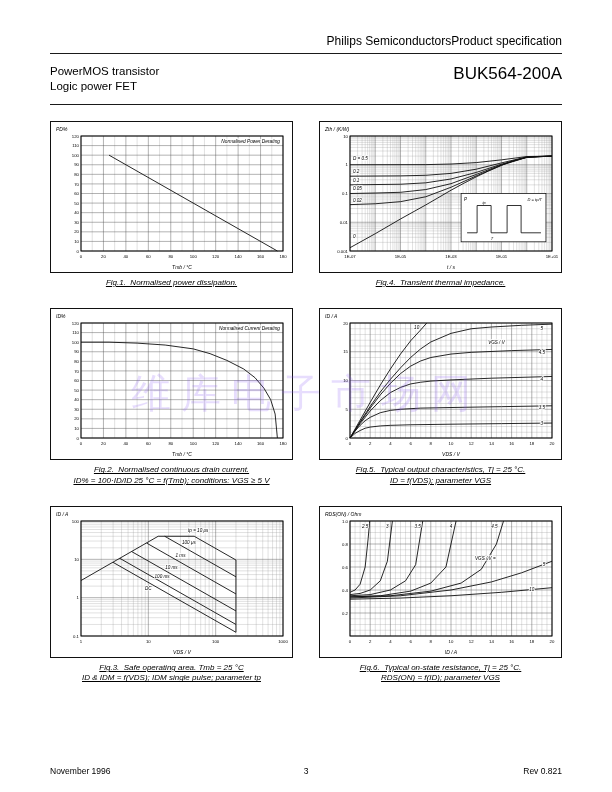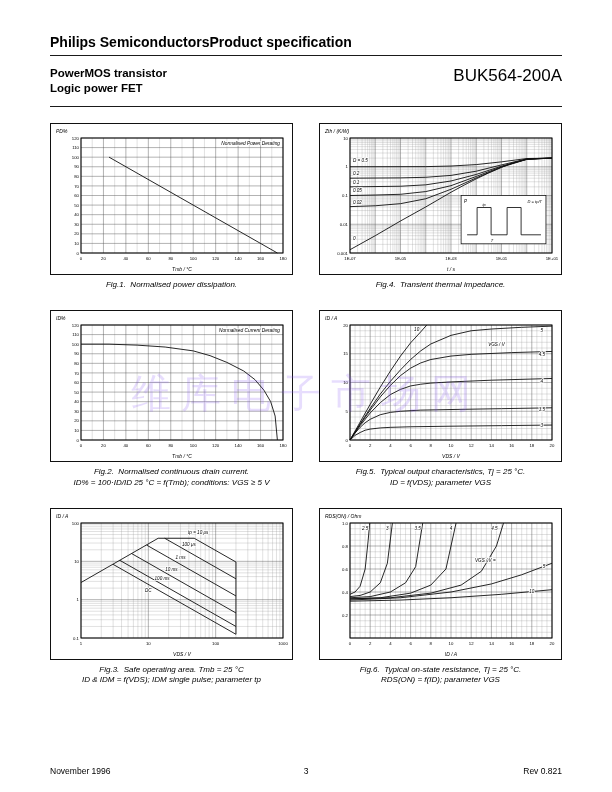--- a/index.html
+++ b/index.html
@@ -1,32 +1,32 @@
 <!DOCTYPE html>
 <html><head>
 <meta charset="utf-8">
 <style>
   * { margin:0; padding:0; box-sizing:border-box; }
   html,body { background:#ffffff; }
   body { font-family:"Liberation Sans", sans-serif; color:#000; }
   .page { width:612px; height:792px; position:relative; padding:34px 50px 0; background:#fff; overflow:hidden; }
 
-  .hdr { display:flex; justify-content:flex-start; font-size:14px;font-weight:bold; }
+  .hdr { display:flex; justify-content:flex-end; font-size:12px; }
   .rule { border-top:1px solid #1a1a1a; margin-top:5px; }
 
   .titleblock { display:flex; justify-content:space-between; align-items:flex-start;
                 margin-top:10px; padding-bottom:10px; border-bottom:1px solid #1a1a1a; }
-  .doctitle { font-size:11.5px; font-weight:bold; line-height:1.3; }
+  .doctitle { font-size:11.5px; font-weight:normal; line-height:1.3; }
   .partnum { font-size:17px; }
 
   .grid { margin-top:16px; display:grid; grid-template-columns:1fr 1fr; column-gap:26px; row-gap:20px; }
   .fig { }
   .chart-box { height:152px; border:1px solid #111; position:relative; background:#fff; }
   .chart-box svg { position:absolute; inset:0; width:100%; height:100%; display:block; }
-  figcaption { margin-top:5px; text-align:center; font-size:8px; font-style:italic; line-height:1.3; }
+  figcaption { margin-top:5px; text-align:center; font-size:8px; font-style:italic; line-height:1.3;text-decoration:underline; }
   svg text { font-family:"Liberation Sans", sans-serif; fill:#000; }
 
   .watermark { position:absolute; top:366px; left:0; right:0; text-align:center;
                font-size:40px; letter-spacing:10px; color:#8b5cf6; opacity:0.20;
                pointer-events:none; white-space:nowrap; }
 
   .footer { position:absolute; left:50px; right:50px; bottom:26px; font-size:8.5px; }
   .footer-left { position:absolute; left:0; }
   .footer-center { position:absolute; left:50%; transform:translateX(-50%); }
   .footer-right { position:absolute; right:0; }

